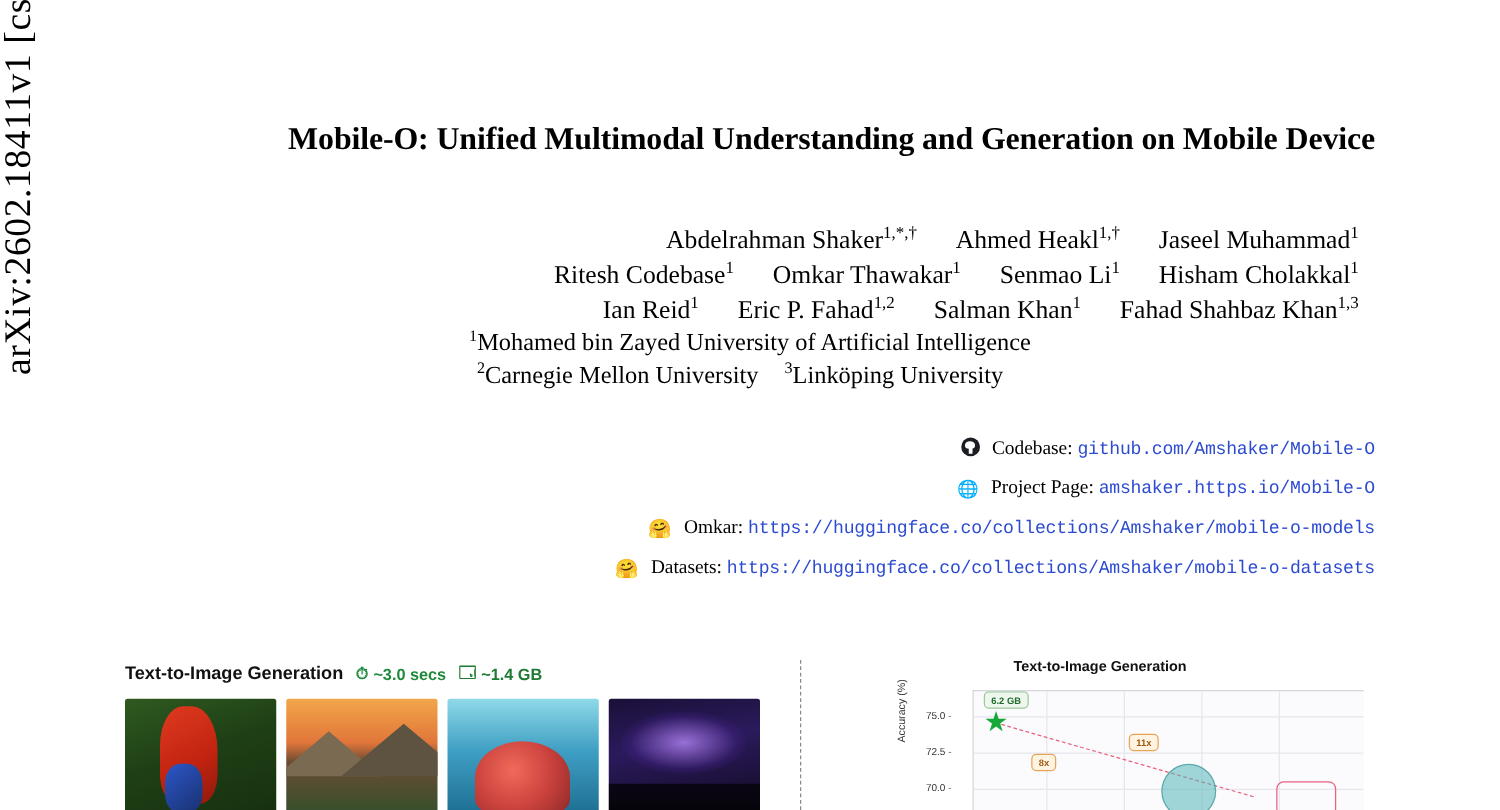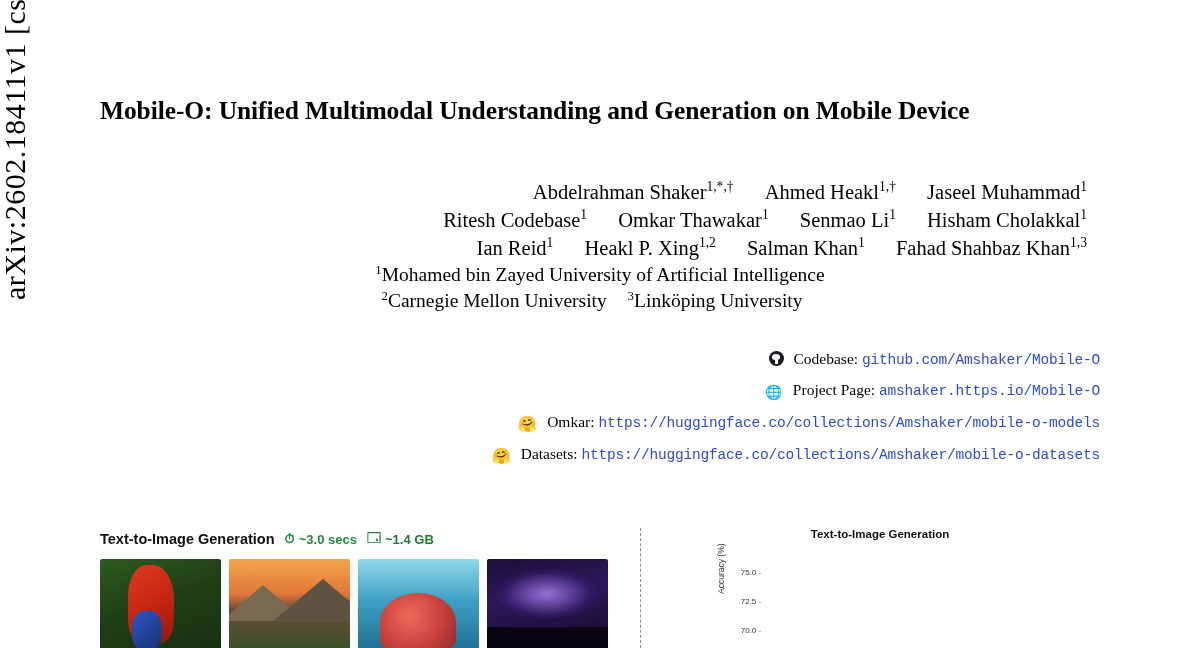--- a/index.html
+++ b/index.html
@@ -35,21 +35,21 @@
   }
   
   .content {
     position: absolute;
     left: 100px;
     top: 0;
     width: 1000px;
   }
   .title {
     margin-top: 96px;
-    text-align: left;
+    text-align: right;
     font-size: 25.5px;
     font-weight: bold;
     letter-spacing: -0.1px;
   }
   .authors {
     margin-top: 52px;
     text-align: right;
     font-size: 20.5px;
     line-height: 28px;
   }
@@ -369,21 +369,21 @@
         <span class="name"><span>Jaseel Muhammad</span><sup>1</sup></span>
       </div>
       <div class="row">
         <span class="name"><span>Ritesh Codebase</span><sup>1</sup></span>
         <span class="name"><span>Omkar Thawakar</span><sup>1</sup></span>
         <span class="name"><span>Senmao Li</span><sup>1</sup></span>
         <span class="name"><span>Hisham Cholakkal</span><sup>1</sup></span>
       </div>
       <div class="row">
         <span class="name"><span>Ian Reid</span><sup>1</sup></span>
-        <span class="name"><span>Heakl P. Xing</span><sup>1,2</sup></span>
+        <span class="name"><span>Eric P. Fahad</span><sup>1,2</sup></span>
         <span class="name"><span>Salman Khan</span><sup>1</sup></span>
         <span class="name"><span>Fahad Shahbaz Khan</span><sup>1,3</sup></span>
       </div>
     </div>
 
     <div class="affils">
       <div><sup>1</sup><span>Mohamed bin Zayed University of Artificial Intelligence</span></div>
       <div>
         <span><sup>2</sup><span>Carnegie Mellon University</span></span>
         <span class="a2"><sup>3</sup><span>Linköping University</span></span>
@@ -439,17 +439,37 @@
     <div class="dashed-div"></div>
 
     <div class="fig-right">
       <div class="chart-title">Text-to-Image Generation</div>
       <div class="plot-wrap">
         <div class="ylabel">Accuracy (%)</div>
         <div class="ytick" style="left:74px; top:20px;"><span>75.0</span> <span class="dash">-</span></div>
         <div class="ytick" style="left:74px; top:49px;"><span>72.5</span> <span class="dash">-</span></div>
         <div class="ytick" style="left:74px; top:78px;"><span>70.0</span> <span class="dash">-</span></div>
 
+        <div class="plot-area">
+          <div class="grid-v" style="left:58px;"></div>
+          <div class="grid-v" style="left:120px;"></div>
+          <div class="grid-v" style="left:182px;"></div>
+          <div class="grid-v" style="left:244px;"></div>
+          <div class="grid-h" style="top:20px;"></div>
+          <div class="grid-h" style="top:49px;"></div>
+          <div class="grid-h" style="top:78px;"></div>
+
+          <div class="dashline" style="left:22px; top:26px; width:210px; transform: rotate(16deg);"></div>
+
+          <div class="pill" style="left:8px; top:0px;">6.2 GB</div>
+          <div class="star" style="left:8px; top:14px;">★</div>
+
+          <div class="pill orange" style="left:46px; top:50px;">8x</div>
+          <div class="pill orange" style="left:124px; top:34px;">11x</div>
+
+          <div class="bubble" style="left:150px; top:58px; width:42px; height:42px;"></div>
+          <div class="bubble-pink" style="left:242px; top:72px; width:46px; height:26px;"></div>
+        </div>
       </div>
     </div>
 
   </div>
 </div>
 
 </body></html>

